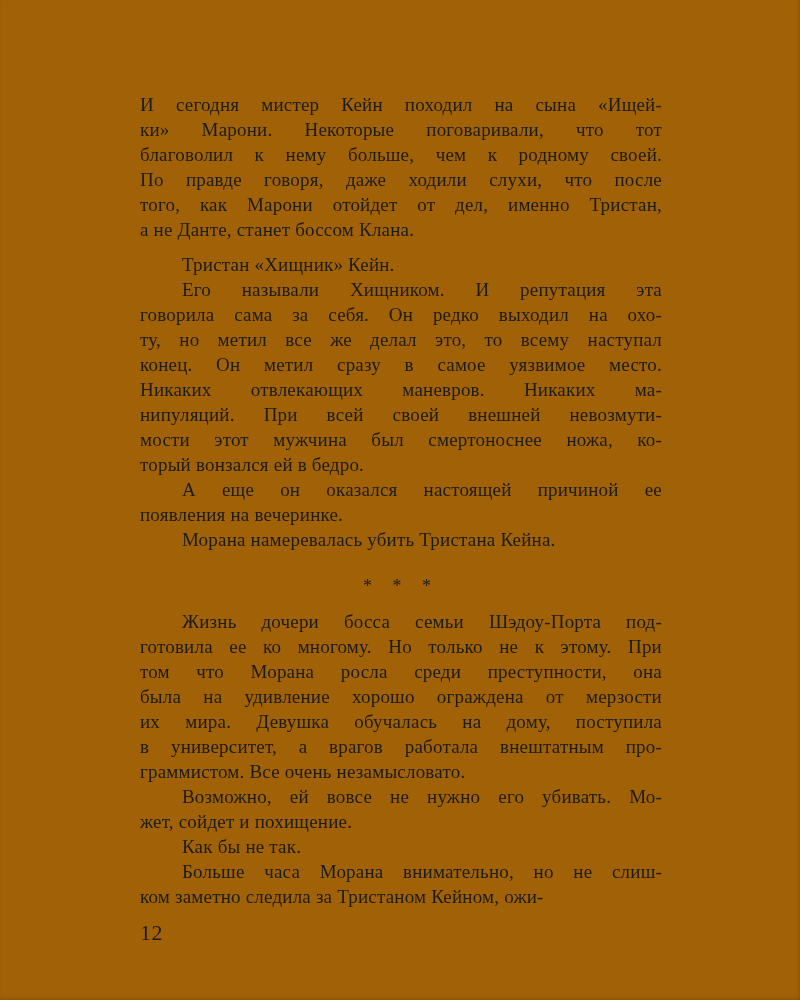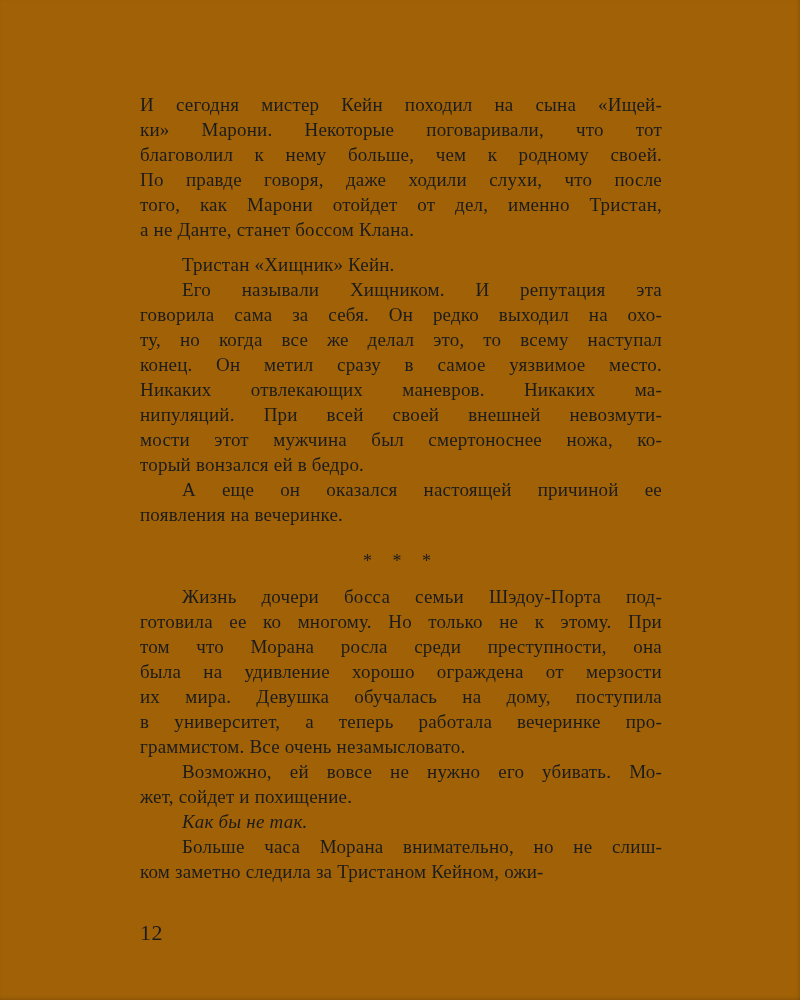--- a/index.html
+++ b/index.html
@@ -22,21 +22,21 @@
     position: absolute;
     left: 140px;
     top: 92px;
     width: 522px;
     font-size: 19px;
     line-height: 25px;
     letter-spacing: 0.2px;
   }
   .para { margin: 0; }
   .para.gap { margin-top: 10px; }
-  .para.italic { font-style: italic; }
+  .para.italic { }
   .line {
     text-align: justify;
     text-justify: inter-word;
     white-space: normal;
   }
   .line.j {
     text-align-last: justify;
   }
   .line.first-indent {
     text-indent: 42px;
@@ -69,39 +69,42 @@
         <div class="line j">По правде говоря, даже ходили слухи, что после</div>
         <div class="line j">того, как Марони отойдет от дел, именно Тристан,</div>
         <div class="line">а не Данте, станет боссом Клана.</div>
       </div>
       <div class="para gap">
         <div class="line first-indent">Тристан «Хищник» Кейн.</div>
       </div>
       <div class="para">
         <div class="line j first-indent">Его называли Хищником. И репутация эта</div>
         <div class="line j">говорила сама за себя. Он редко выходил на охо-</div>
-        <div class="line j">ту, но когда все же делал это, то всему наступал</div>
+        <div class="line j">ту, но метил все же делал это, то всему наступал</div>
         <div class="line j">конец. Он метил сразу в самое уязвимое место.</div>
         <div class="line j">Никаких отвлекающих маневров. Никаких ма-</div>
         <div class="line j">нипуляций. При всей своей внешней невозмути-</div>
         <div class="line j">мости этот мужчина был смертоноснее ножа, ко-</div>
         <div class="line">торый вонзался ей в бедро.</div>
       </div>
       <div class="para">
         <div class="line j first-indent">А еще он оказался настоящей причиной ее</div>
         <div class="line">появления на вечеринке.</div>
       </div>
+      <div class="para">
+        <div class="line first-indent">Морана намеревалась убить Тристана Кейна.</div>
+      </div>
       <div class="separator">* * *</div>
       <div class="para">
         <div class="line j first-indent">Жизнь дочери босса семьи Шэдоу-Порта под-</div>
         <div class="line j">готовила ее ко многому. Но только не к этому. При</div>
         <div class="line j">том что Морана росла среди преступности, она</div>
         <div class="line j">была на удивление хорошо ограждена от мерзости</div>
         <div class="line j">их мира. Девушка обучалась на дому, поступила</div>
-        <div class="line j">в университет, а теперь работала вечеринке про-</div>
+        <div class="line j">в университет, а врагов работала внештатным про-</div>
         <div class="line">граммистом. Все очень незамысловато.</div>
       </div>
       <div class="para">
         <div class="line j first-indent">Возможно, ей вовсе не нужно его убивать. Мо-</div>
         <div class="line">жет, сойдет и похищение.</div>
       </div>
       <div class="para italic">
         <div class="line first-indent">Как бы не так.</div>
       </div>
       <div class="para">

